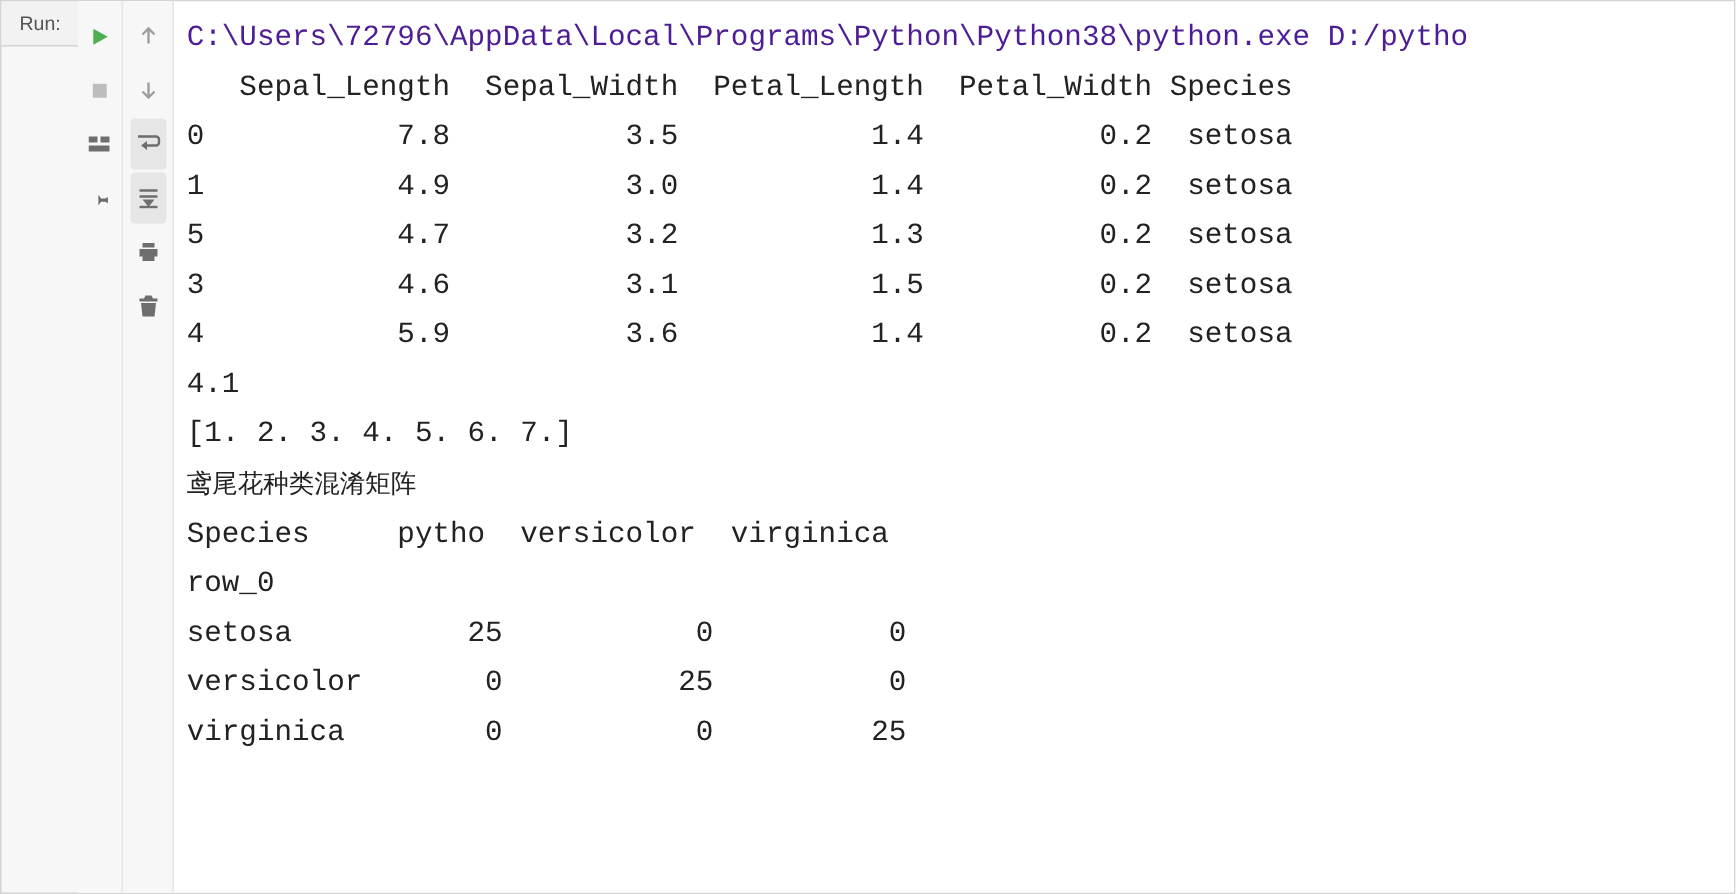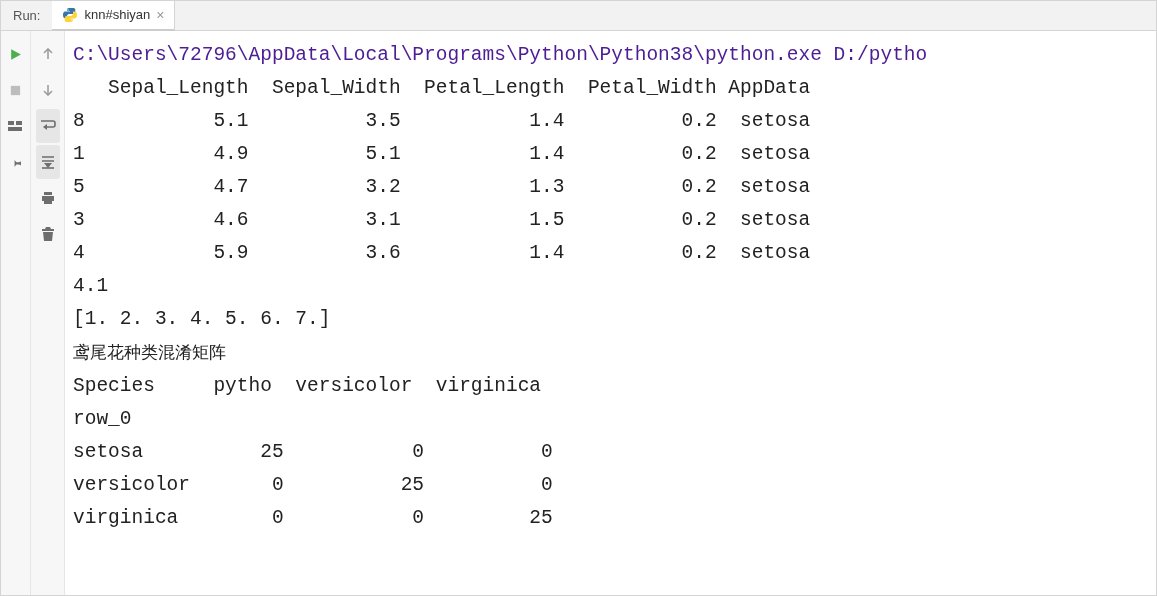--- a/index.html
+++ b/index.html
@@ -6,21 +6,20 @@
   body {
     margin: 0;
     font-family: "Segoe UI", Arial, sans-serif;
     background: #fff;
     width: 1157px;
     height: 596px;
     overflow: hidden;
   }
   .run-panel {
     display: flex;
-    flex-direction: column;
     height: 100%;
     border: 1px solid #d4d4d4;
     background: #f7f7f7;
   }
   .tab-bar {
     display: flex;
     align-items: center;
     height: 30px;
     border-bottom: 1px solid #d4d4d4;
     background: #f2f2f2;
@@ -99,30 +98,20 @@
   }
   .path { color: #4c1d95; }
   .cn { font-family: "Microsoft YaHei","Segoe UI",sans-serif; font-size:17px; }
 </style>
 </head>
 <body>
 
 <div class="run-panel">
   <div class="tab-bar">
     <span class="run-label">Run:</span>
-    <div class="run-tab">
-      <span>
-        <svg width="16" height="16" viewBox="0 0 16 16">
-          <path fill="#3776ab" d="M7.5 1C5 1 5 2.5 5 2.5V4h3v.6H3.5S1 4.3 1 8s2.5 3.4 2.5 3.4H5V9.5S4.9 7 7.5 7H11s2.3.1 2.3-2.2V3S13.6 1 11 1H7.5zM6 2.2a.7.7 0 1 1 0 1.4.7.7 0 0 1 0-1.4z"></path>
-          <path fill="#ffd43b" d="M8.5 15C11 15 11 13.5 11 13.5V12H8v-.6h4.5S15 11.7 15 8s-2.5-3.4-2.5-3.4H11v1.9S11.1 9 8.5 9H5s-2.3-.1-2.3 2.2V13S2.4 15 5 15h3.5zM10 13.8a.7.7 0 1 1 0-1.4.7.7 0 0 1 0 1.4z"></path>
-        </svg>
-      </span>
-      <span class="tab-text">knn#shiyan</span>
-      <span class="tab-close">×</span>
-    </div>
   </div>
 
   <div class="body-row">
 
     <div class="icon-col">
       <div class="btn">
         <svg width="15" height="15" viewBox="0 0 14 14">
             <path fill="#4caf50" d="M3 2l9 5-9 5z"></path>
           </svg>
       </div>
@@ -175,23 +164,23 @@
           </svg>
       </div>
       <div class="btn">
         <svg width="14" height="16" viewBox="0 0 14 16">
             <path fill="#6e6e6e" d="M5 1h4l1 2h3v2H1V3h3zM2 6h10l-1 9H3z"></path>
           </svg>
       </div>
     </div>
 
     <div class="console"><span class="path">C:\Users\72796\AppData\Local\Programs\Python\Python38\python.exe D:/pytho</span>
-<span>   Sepal_Length  Sepal_Width  Petal_Length  Petal_Width AppData</span>
-<span>8           5.1          3.5           1.4          0.2  setosa</span>
-<span>1           4.9          5.1           1.4          0.2  setosa</span>
+<span>   Sepal_Length  Sepal_Width  Petal_Length  Petal_Width Species</span>
+<span>0           7.8          3.5           1.4          0.2  setosa</span>
+<span>1           4.9          3.0           1.4          0.2  setosa</span>
 <span>5           4.7          3.2           1.3          0.2  setosa</span>
 <span>3           4.6          3.1           1.5          0.2  setosa</span>
 <span>4           5.9          3.6           1.4          0.2  setosa</span>
 <span>4.1</span>
 <span>[1. 2. 3. 4. 5. 6. 7.]</span>
 <span class="cn">鸢尾花种类混淆矩阵</span>
 <span>Species     pytho  versicolor  virginica</span>
 <span>row_0</span>
 <span>setosa          25           0          0</span>
 <span>versicolor       0          25          0</span>

